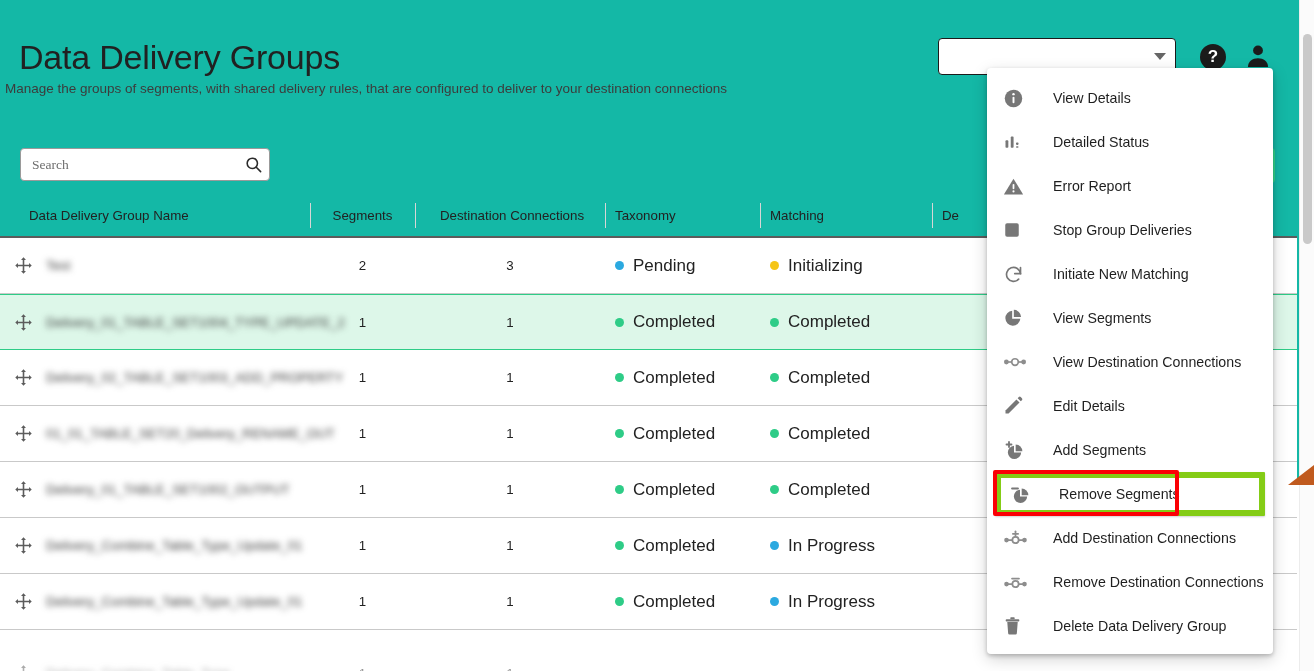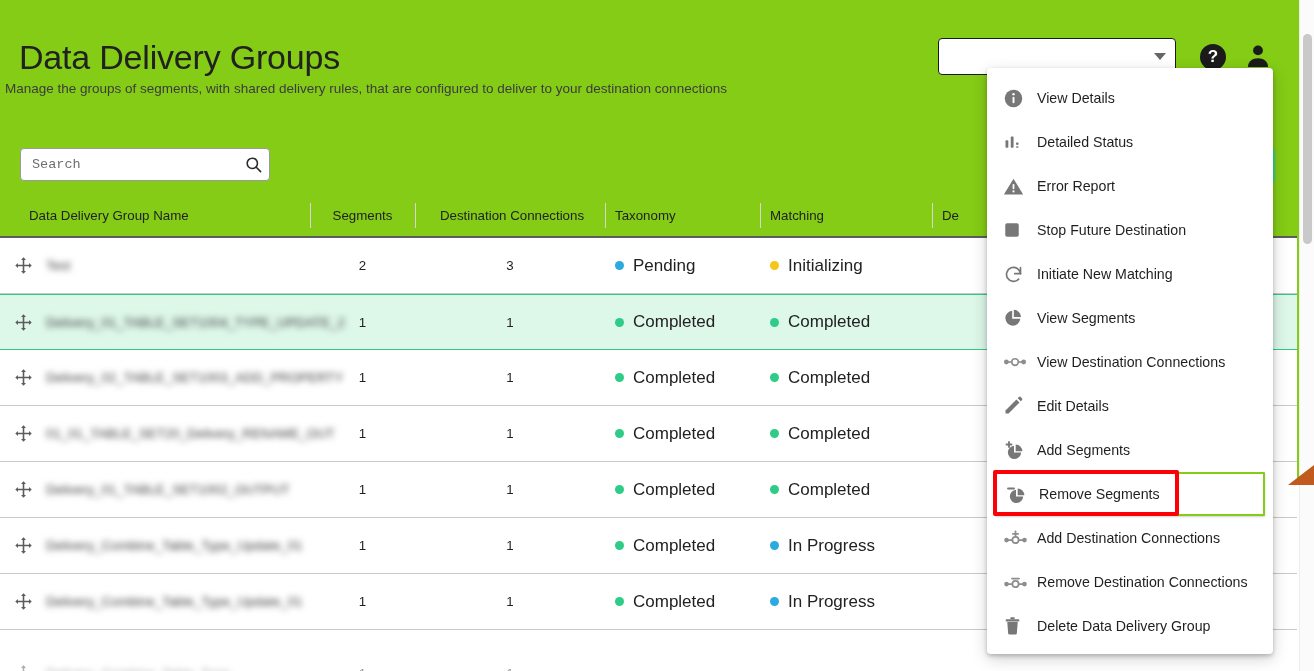--- a/index.html
+++ b/index.html
@@ -3,21 +3,21 @@
 <meta charset="utf-8">
 <style>
   * { box-sizing: border-box; margin: 0; padding: 0; }
   html, body {
     width: 1314px; height: 671px;
     overflow: hidden;
     background: #ffffff;
     font-family: "Liberation Sans", sans-serif;
     color: #2b2b2b;
   }
-  #app { position: relative; width: 1314px; height: 485px; background:#84cc16; }
+  #app { position: relative; width: 1314px; height: 485px; background:#14b8a6; }
 
   
   .page-title {
     position: absolute; left: 19px; top: 35px;
     font-size: 34px; font-weight: 400; letter-spacing: -0.2px;
     color: #212121; line-height: 44px;
   }
   .page-subtitle {
     position: absolute; left: 5px; top: 81px;
     font-size: 13.5px; font-weight: 400; color: #3c3c3c;
@@ -58,21 +58,21 @@
 
   
   .search-box {
     position: absolute; left: 20px; top: 148px;
     width: 250px; height: 33px;
     border: 1px solid #9a9a9a; border-radius: 4px;
     background: #fff; display: flex; align-items: center;
   }
   .search-input {
     flex: 1; border: 0; outline: 0; background: transparent;
-    margin-left: 11px; font-size: 13.5px; font-family: Liberation Mono, monospace; color: #2b2b2b;
+    margin-left: 11px; font-size: 13.5px; font-family: Liberation Serif, serif; color: #2b2b2b;
   }
   .search-input::placeholder { color: #6e6e6e; }
   .search-icon { width: 32px; display:flex; align-items:center; justify-content:center; }
 
   
   .create-btn {
     position: absolute; left: 1160px; top: 148px;
     width: 115px; height: 35px; border-radius: 4px;
     background: #33d68e; color:#fff; border:0;
     font-size: 13px; font-family: inherit; cursor: pointer;
@@ -161,31 +161,31 @@
   
   .menu {
     position: absolute; left: 987px; top: 68px;
     width: 286px; height: 586px;
     background: #fff; border-radius: 4px;
     box-shadow: 0 2px 4px rgba(0,0,0,.22), 0 5px 16px rgba(0,0,0,.18);
     padding: 8px 0; overflow: hidden; z-index: 30;
   }
   .mitem {
     display: flex; align-items: center; height: 44px;
-    padding-left: 16px; cursor: pointer; position: relative;
+    padding-left: 16px; cursor: pointer; position: relative; gap: 16px;
   }
   .micon {
     width: 34px; height: 24px; flex: none;
     display: flex; align-items: center; justify-content: flex-start;
     color: #6d6d6d;
   }
   .mlabel { font-size: 14.2px; color: #1f1f1f; white-space: nowrap; }
 
   .mitem.highlighted {
-    border: 2px solid #84cc16;
+    border: 6px solid #84cc16;
     margin: 0 8px; padding-left: 8px; border-radius: 1px; background:#fff;
     box-shadow: 0 1px 2px rgba(0,0,0,.18);
     align-items: center;
   }
   .hl-frame {
     position: absolute; left: 993px; top: 470px;
     width: 186px; height: 46px;
     border: 4px solid #fb0005; border-radius: 2px;
     pointer-events: none; z-index: 40;
   }
@@ -439,21 +439,21 @@
           </svg>
         </span>
         <span class="mlabel">Error Report</span>
       </div>
       <div class="mitem">
         <span class="micon">
           <svg width="18" height="18" viewBox="0 0 24 24">
             <rect x="3" y="3" width="18" height="18" rx="2.4" fill="#777"></rect>
           </svg>
         </span>
-        <span class="mlabel">Stop Future Destination</span>
+        <span class="mlabel">Stop Group Deliveries</span>
       </div>
       <div class="mitem">
         <span class="micon">
           <svg width="21" height="21" viewBox="0 0 24 24" fill="none" stroke="#777" stroke-width="1.9" stroke-linecap="round">
             <path d="M20 11a8 8 0 1 0-2.1 6.3"></path>
             <polyline points="20,4 20,11 13.4,11"></polyline>
           </svg>
         </span>
         <span class="mlabel">Initiate New Matching</span>
       </div>

